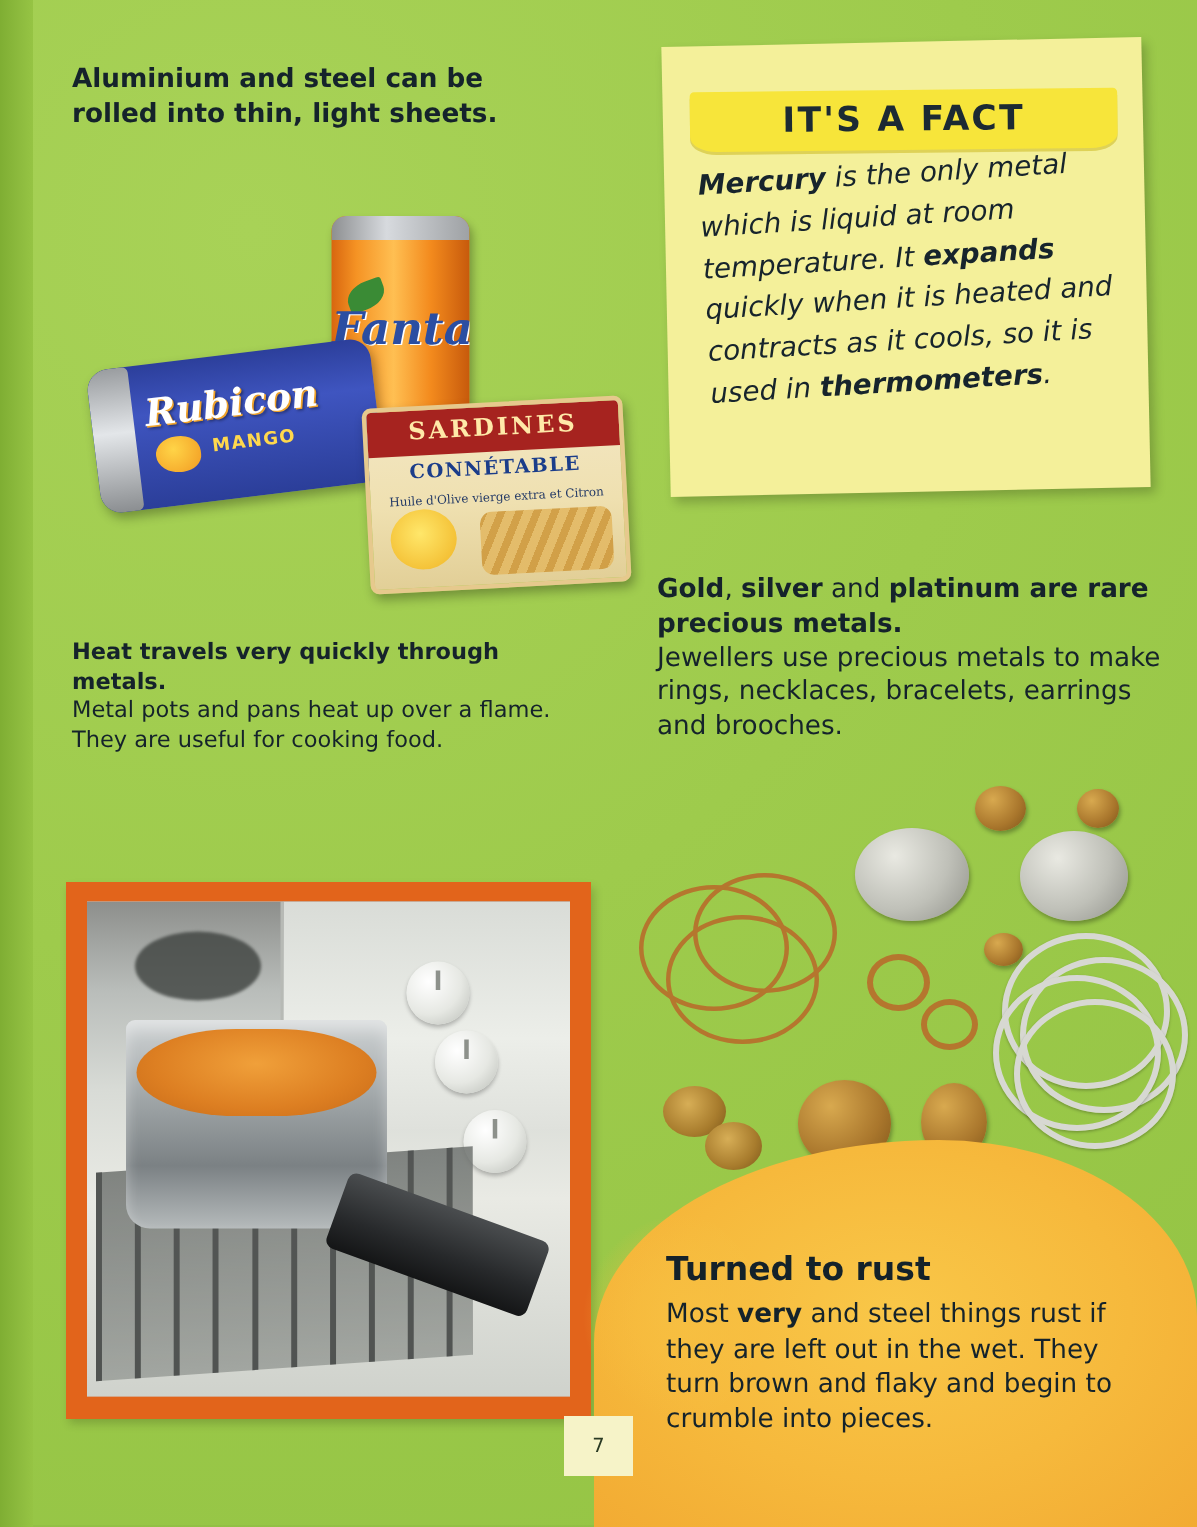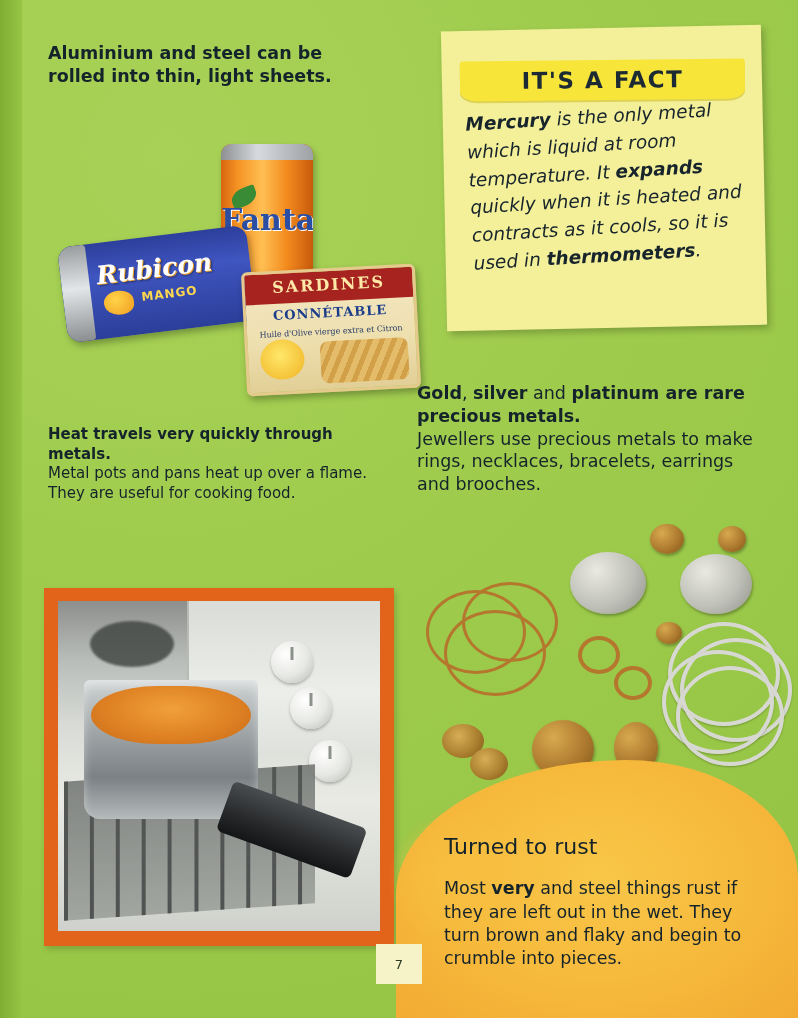--- a/index.html
+++ b/index.html
@@ -49,21 +49,21 @@
 
   #block-aluminium {
     left: 48px; top: 42px; width: 310px;
     font-size: 17.5px;
   }
   #block-heat {
     left: 48px; top: 425px; width: 330px;
     font-size: 15px;
   }
   #block-gold {
-    left: 417px; top: 382px; width: 340px;
+    left: 438px; top: 382px; width: 340px;
     font-size: 17.5px;
   }
 
   
   #fact-box {
     position: absolute;
     left: 444px; top: 28px;
     width: 320px; height: 300px;
     background: #f4f09a;
     box-shadow: 3px 4px 7px rgba(0,0,0,0.22);
@@ -121,22 +121,22 @@
   }
   #block-rust {
     position: absolute;
     left: 444px; top: 832px; width: 320px;
     font-size: 17.5px;
     line-height: 1.33;
     color: #15232b;
   }
   #rust-heading {
     font-size: 22px;
-    font-weight: normal;
-    margin-bottom: 16px;
+    font-weight: bold;
+    margin-bottom: 4px;
     color: #14222a;
   }
 
   
   #page-number-tab {
     position: absolute;
     left: 376px; top: 944px;
     width: 46px; height: 40px;
     background: #f6f3c8;
     display: flex;
@@ -245,20 +245,21 @@
   }
   .can-fanta .top {
     position: absolute; left: 0; top: 0; width: 100%; height: 16px;
     background: linear-gradient(90deg, #8d8f91, #d7dade 40%, #9ea1a4 100%);
     border-radius: 9px 9px 0 0;
   }
   .can-fanta .label {
     position: absolute; left: 0; top: 58px; width: 100%;
     text-align: center;
     font-family: "DejaVu Serif", serif;
+    font-style: italic;
     font-weight: bold;
     font-size: 30px;
     color: #2b4ea2;
     text-shadow: 1px 1px 0 #fff;
   }
   .can-fanta .leaf {
     position: absolute; left: 10px; top: 44px;
     width: 26px; height: 18px;
     background: #3a8b35;
     border-radius: 60% 10% 60% 10%;

